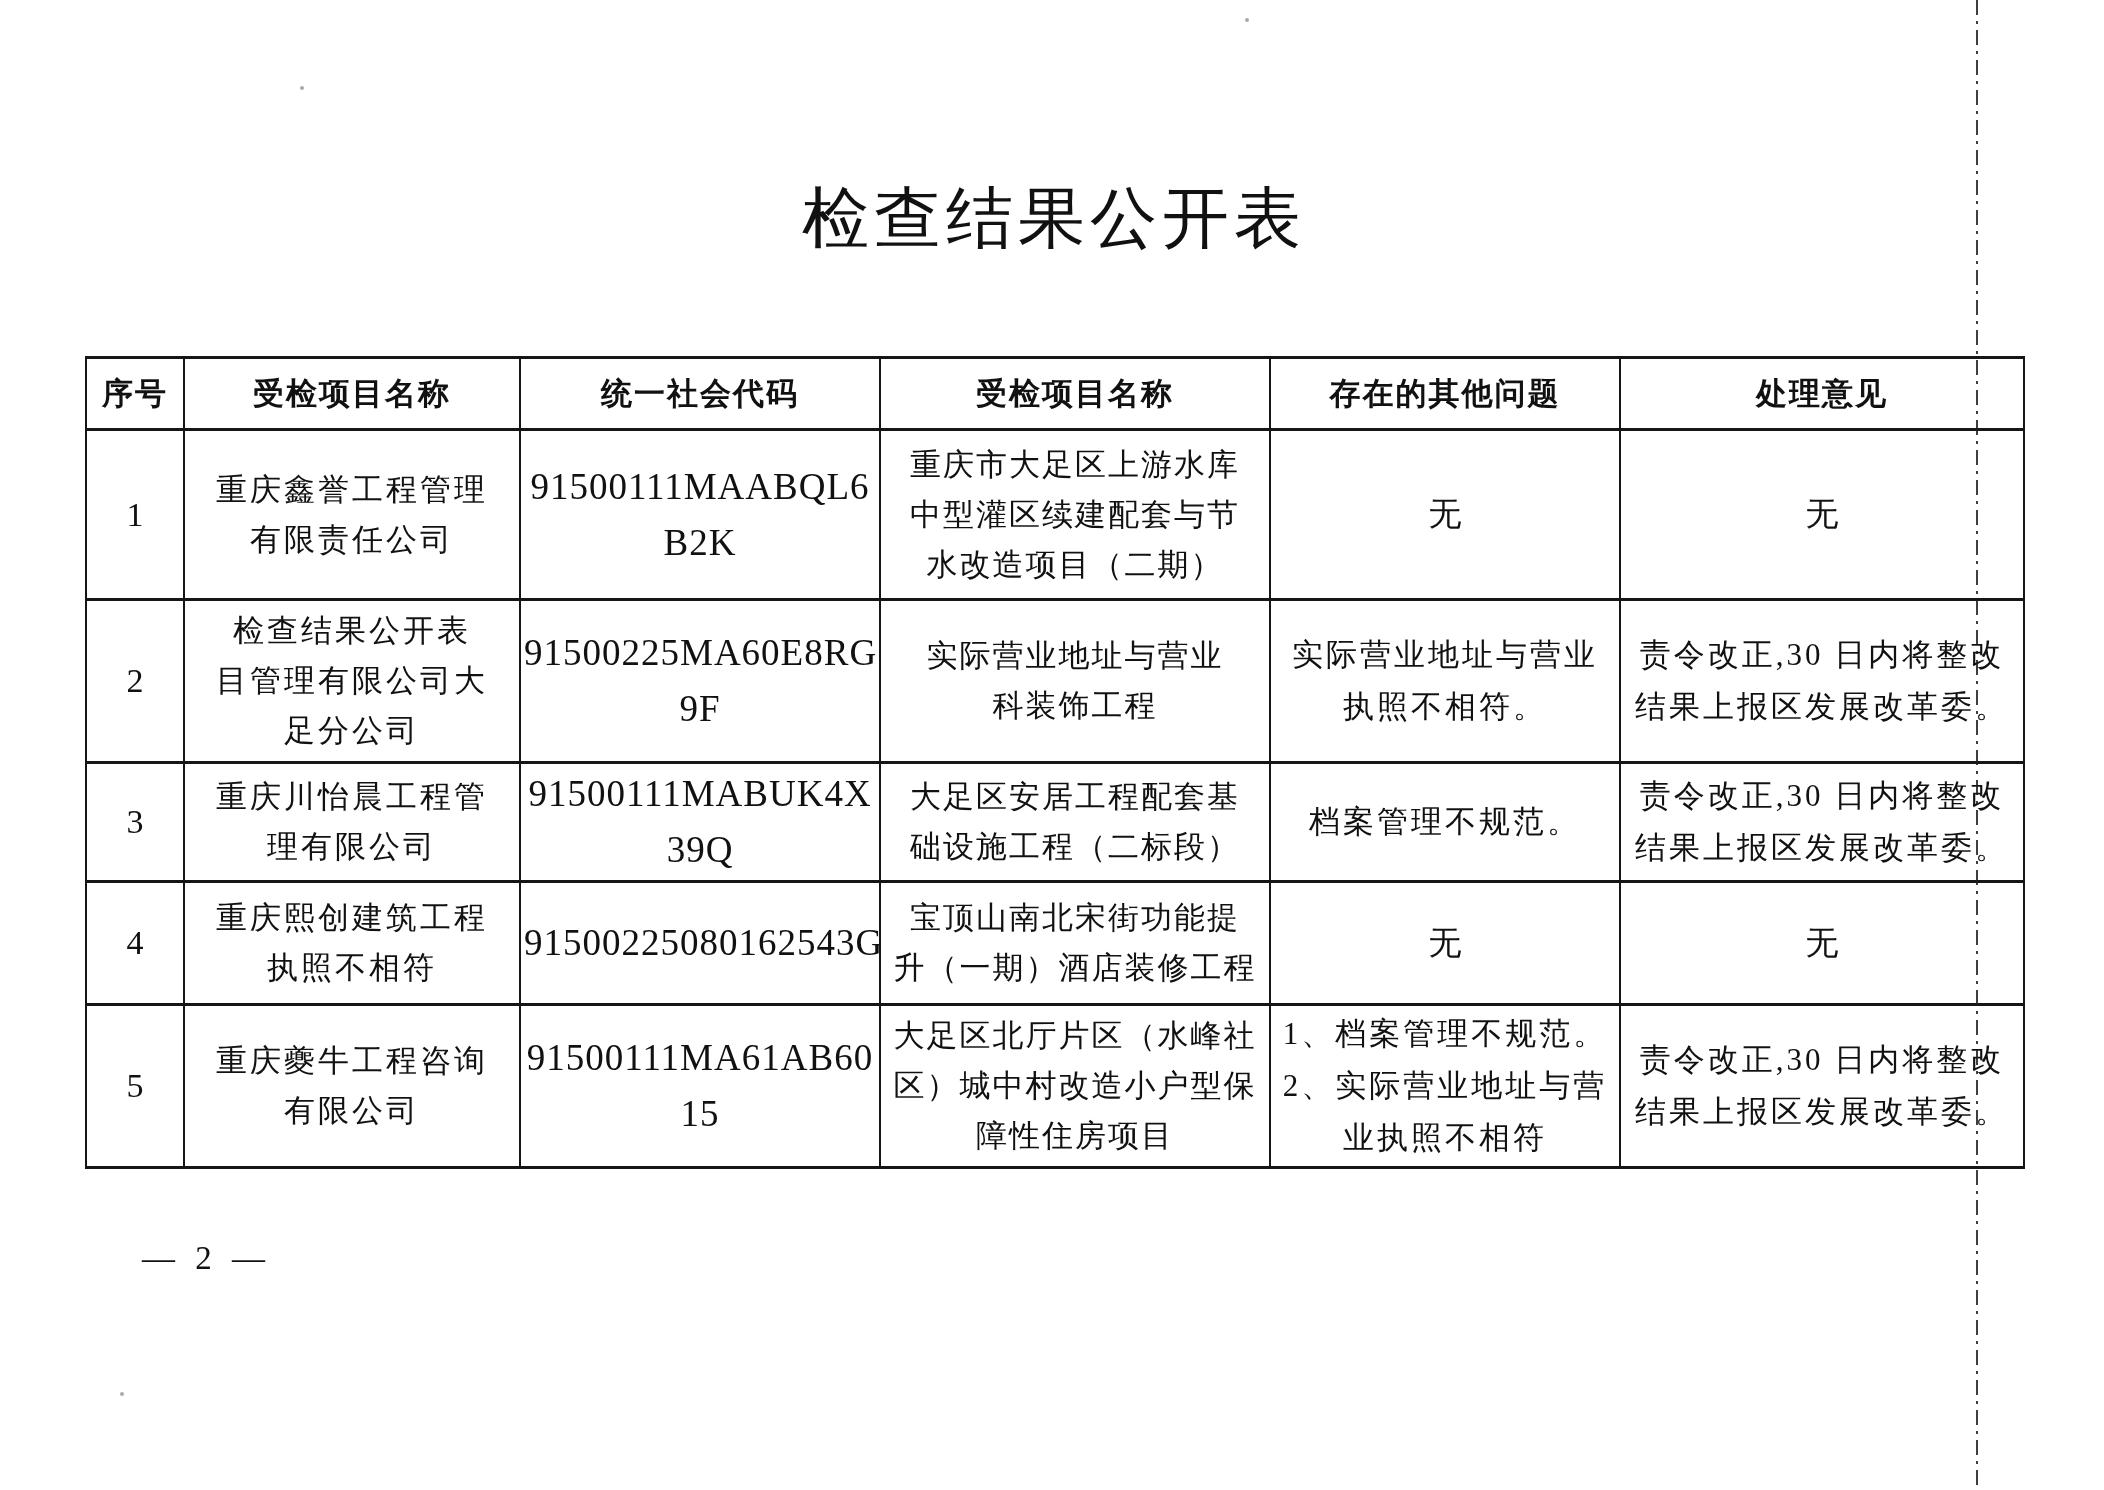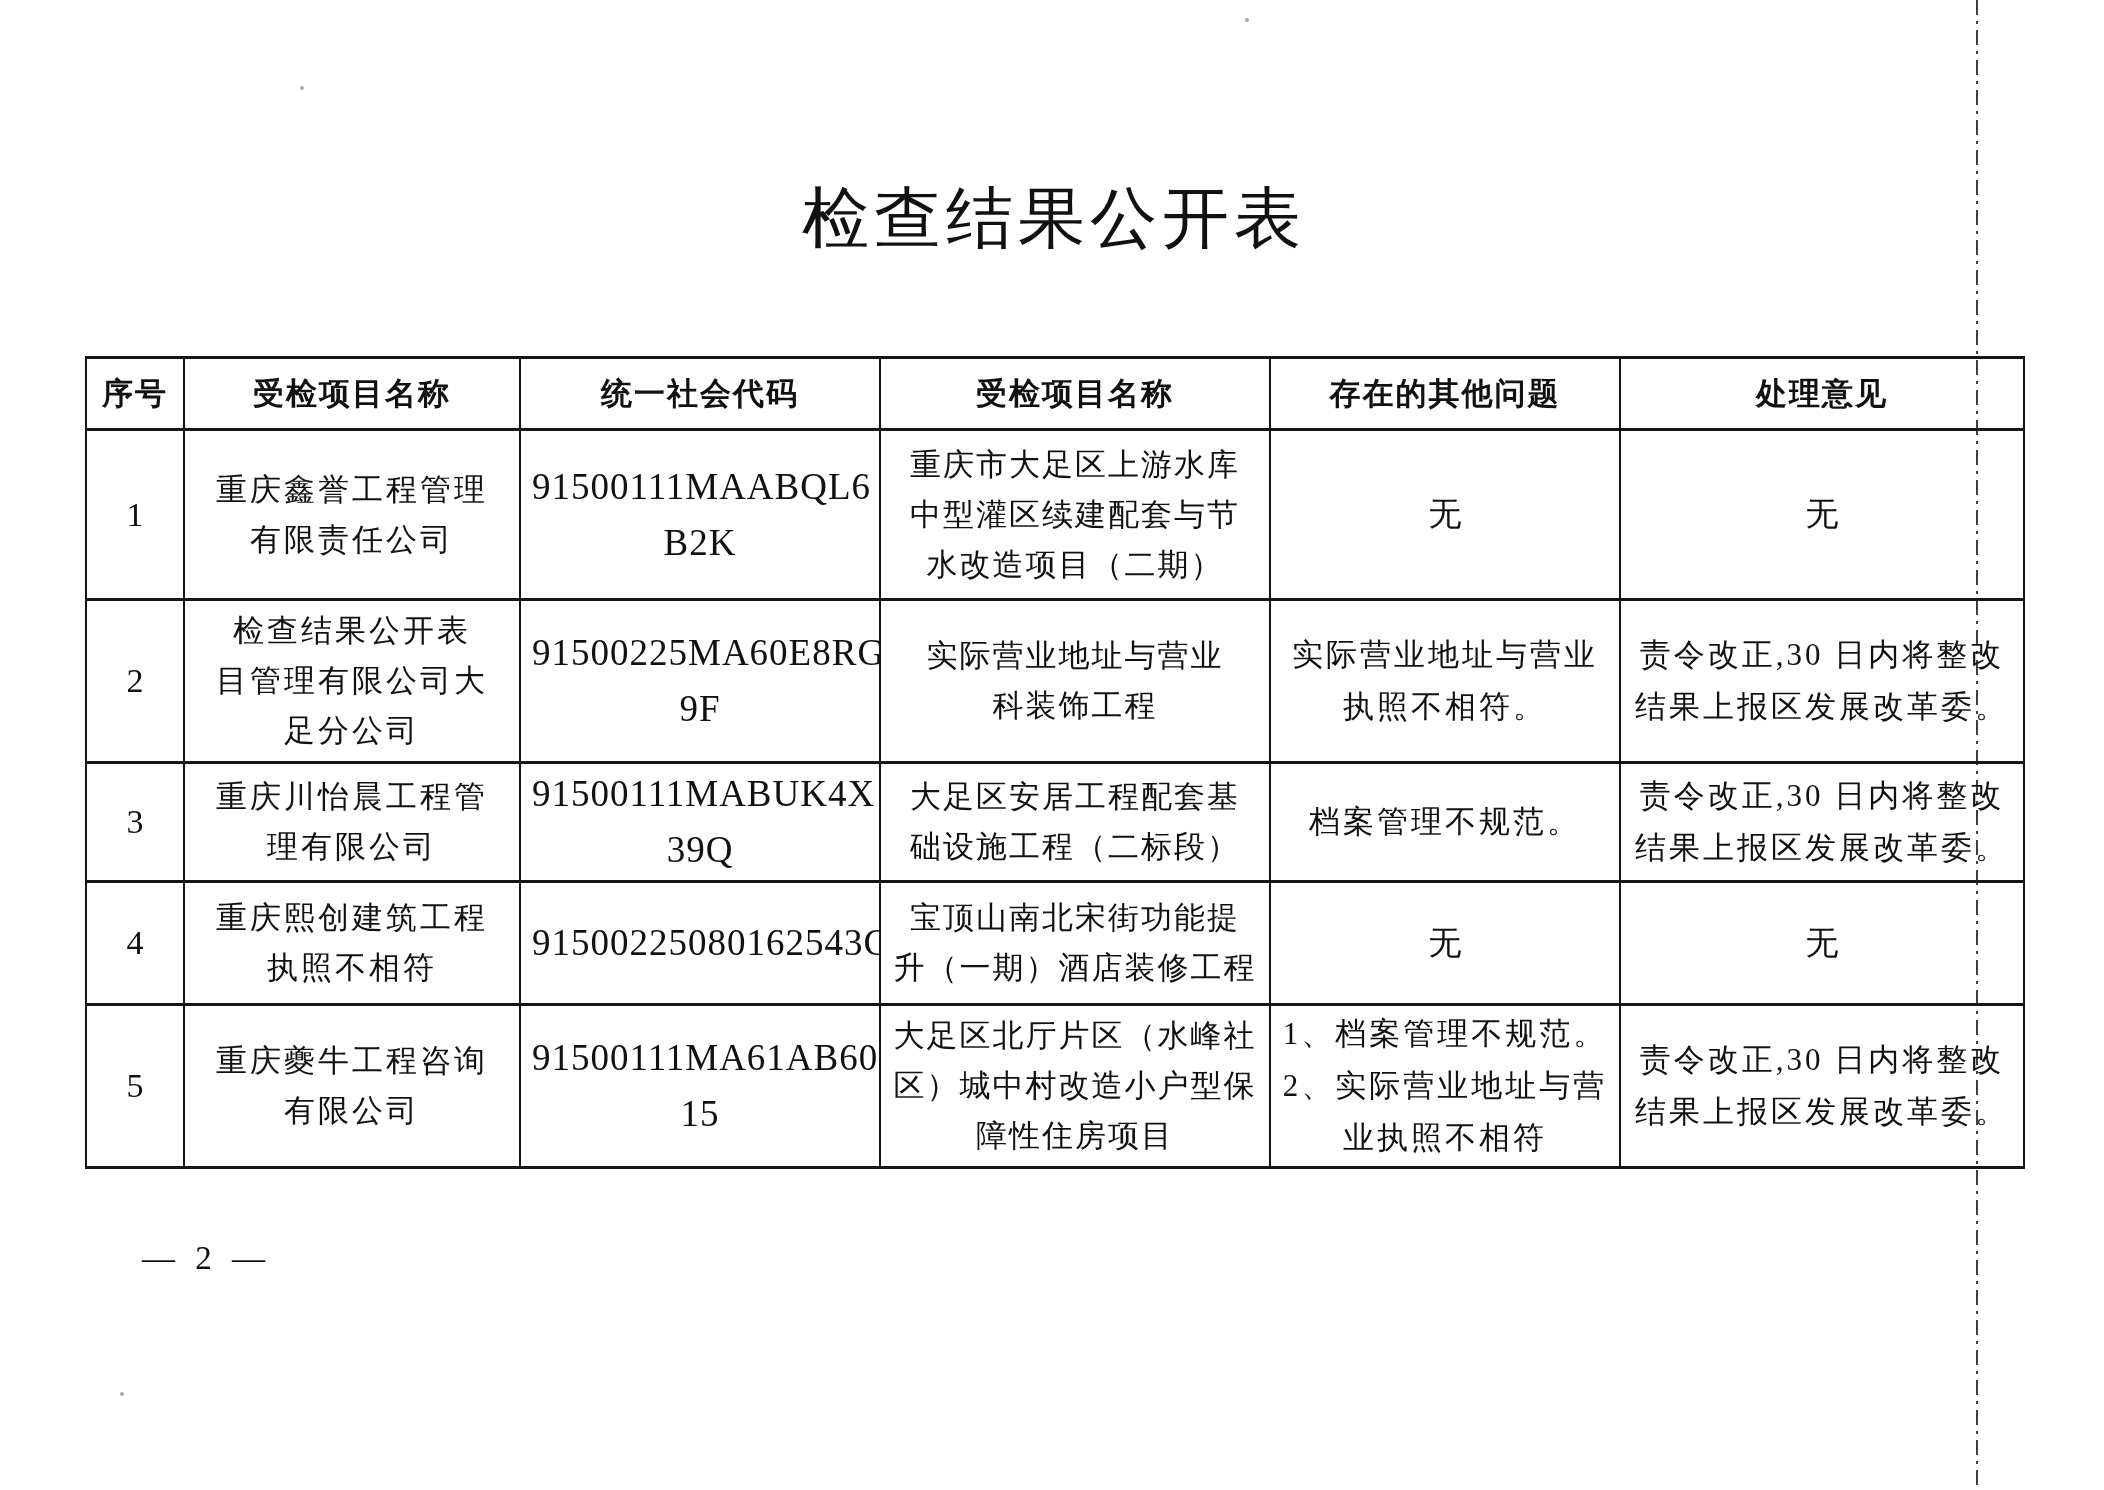--- a/index.html
+++ b/index.html
@@ -46,21 +46,21 @@
     table-layout: fixed;
   }
   table.results th,
   table.results td {
     border: 2px solid #161616;
     border-top-width: 3px;
     border-bottom-width: 3px;
     vertical-align: middle;
     text-align: center;
     white-space: pre-line;
-    padding: 2px 11px;
+    padding: 2px 3px;
     overflow: hidden;
   }
   table.results th {
     font-family: "Liberation Sans", "DejaVu Sans", sans-serif;
     font-size: 31px;
     font-weight: 700;
     letter-spacing: 2px;
   }
   td.cell-no {
     font-size: 34px;

